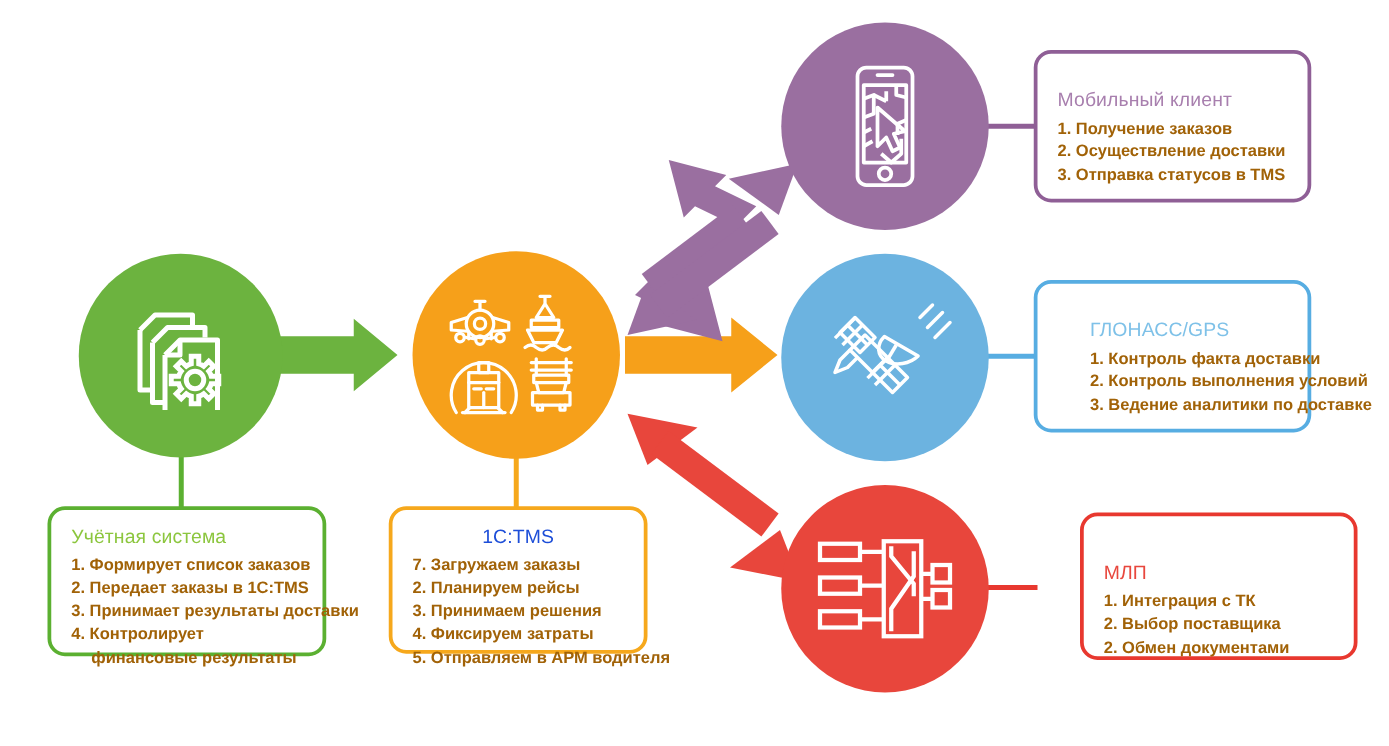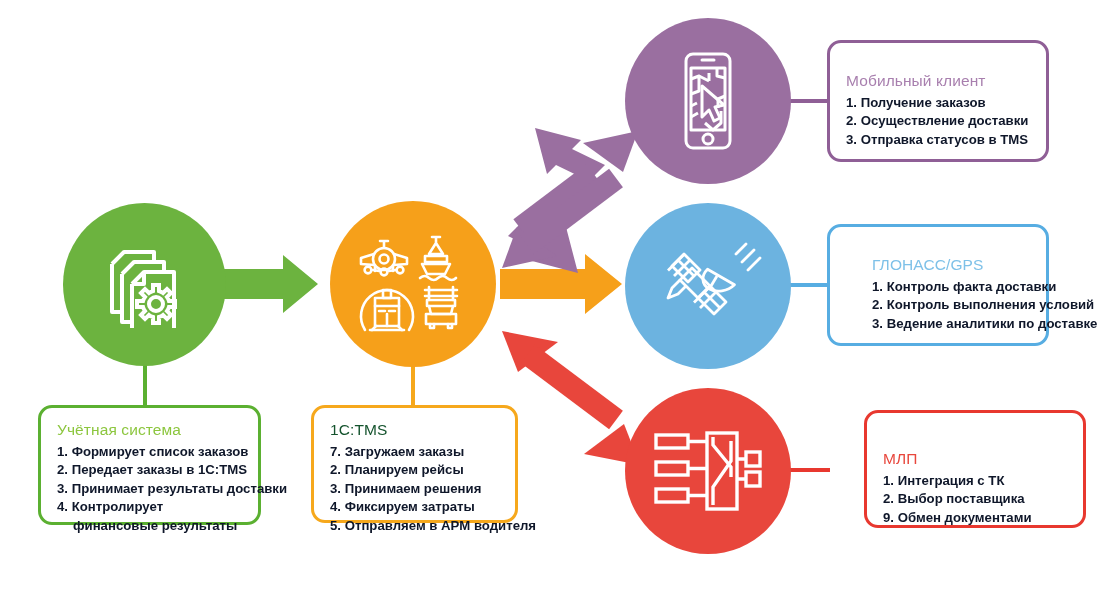--- a/index.html
+++ b/index.html
@@ -24,28 +24,28 @@
     position:absolute;box-sizing:border-box;
     background:#ffffff;border:3px solid #0ea5e9;border-radius:14px;
     padding:12px 16px 10px 16px;
   }
   .box-title{
     font-size:15.5px;line-height:20px;font-weight:400;
     margin:0 0 3px 0;letter-spacing:.1px;
   }
   .box-list{list-style:none;margin:0;padding:0;}
   .box-list li{
-    font-size:13.2px;line-height:18.4px;color:#0f172a;font-weight:700;
+    font-size:13.2px;line-height:18.4px;color:#a16207;font-weight:700;
     padding-left:16px;text-indent:-16px;white-space:nowrap;
   }
   .box-list li.wrap{white-space:normal;}
 
   
   .c-green  {background:#6cb33f;} .b-green  {border-color:#5bb031;} .t-green  {color:#8cc63e;}
-  .c-orange {background:#f6a01a;} .b-orange {border-color:#f6a81c;} .t-orange {color:#14532d;}
+  .c-orange {background:#f6a01a;} .b-orange {border-color:#f6a81c;} .t-orange {color:#1d4ed8;text-align:center;}
   .c-purple {background:#9a6fa0;} .b-purple {border-color:#8f5f96;} .t-purple {color:#a87fae;}
   .c-blue   {background:#6cb3e0;} .b-blue   {border-color:#57ade2;padding-left:42px;} .t-blue   {color:#7ec1e8;}
   .c-red    {background:#e8463c;} .b-red    {border-color:#e8382f;} .t-red    {color:#e8473d;}
 </style>
 </head>
 <body>
 
 <div id="stage">
 
   <svg class="svg-layer" viewBox="0 0 1111 597">
@@ -251,17 +251,17 @@
       <li>2. Контроль выполнения условий</li>
       <li>3. Ведение аналитики по доставке</li>
     </ul>
   </div>
 
   <div class="info-box b-red" style="left:864px;top:410px;width:222px;height:118px;padding-top:36px;">
     <div class="box-title t-red">МЛП</div>
     <ul class="box-list">
       <li>1. Интеграция с ТК</li>
       <li>2. Выбор поставщика</li>
-      <li>9. Обмен документами</li>
+      <li>2. Обмен документами</li>
     </ul>
   </div>
 
 </div>
 
 </body></html>

